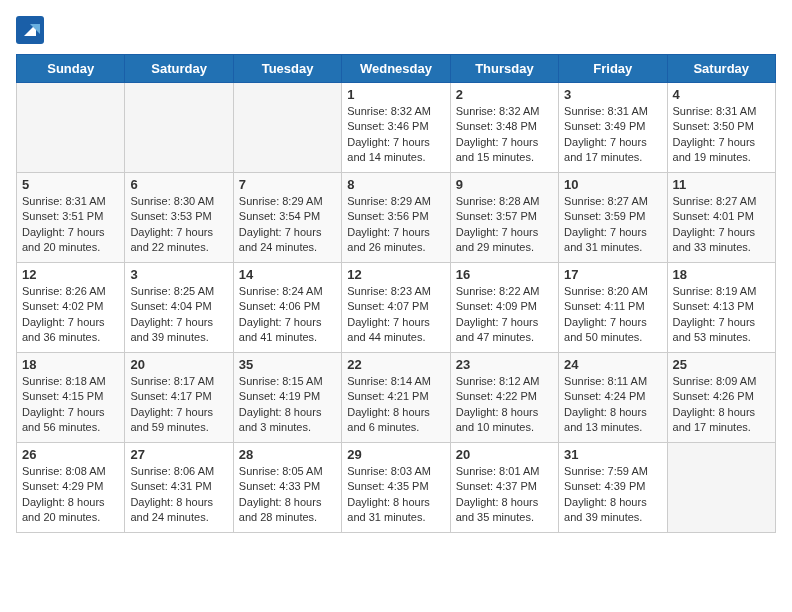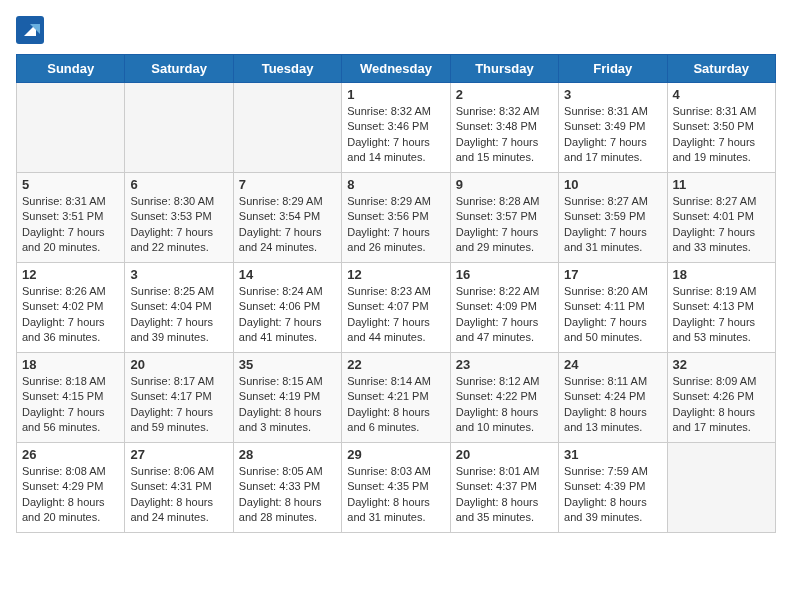--- a/index.html
+++ b/index.html
@@ -227,21 +227,21 @@
         </td>
         <td>
           <div class="day-num">23</div>
           <div class="day-info">Sunrise: 8:12 AM<br>Sunset: 4:22 PM<br>Daylight: 8 hours and 10 minutes.</div>
         </td>
         <td>
           <div class="day-num">24</div>
           <div class="day-info">Sunrise: 8:11 AM<br>Sunset: 4:24 PM<br>Daylight: 8 hours and 13 minutes.</div>
         </td>
         <td>
-          <div class="day-num">32</div>
+          <div class="day-num">25</div>
           <div class="day-info">Sunrise: 8:09 AM<br>Sunset: 4:26 PM<br>Daylight: 8 hours and 17 minutes.</div>
         </td>
       </tr>
       <tr>
         <td>
           <div class="day-num">26</div>
           <div class="day-info">Sunrise: 8:08 AM<br>Sunset: 4:29 PM<br>Daylight: 8 hours and 20 minutes.</div>
         </td>
         <td>
           <div class="day-num">27</div>

